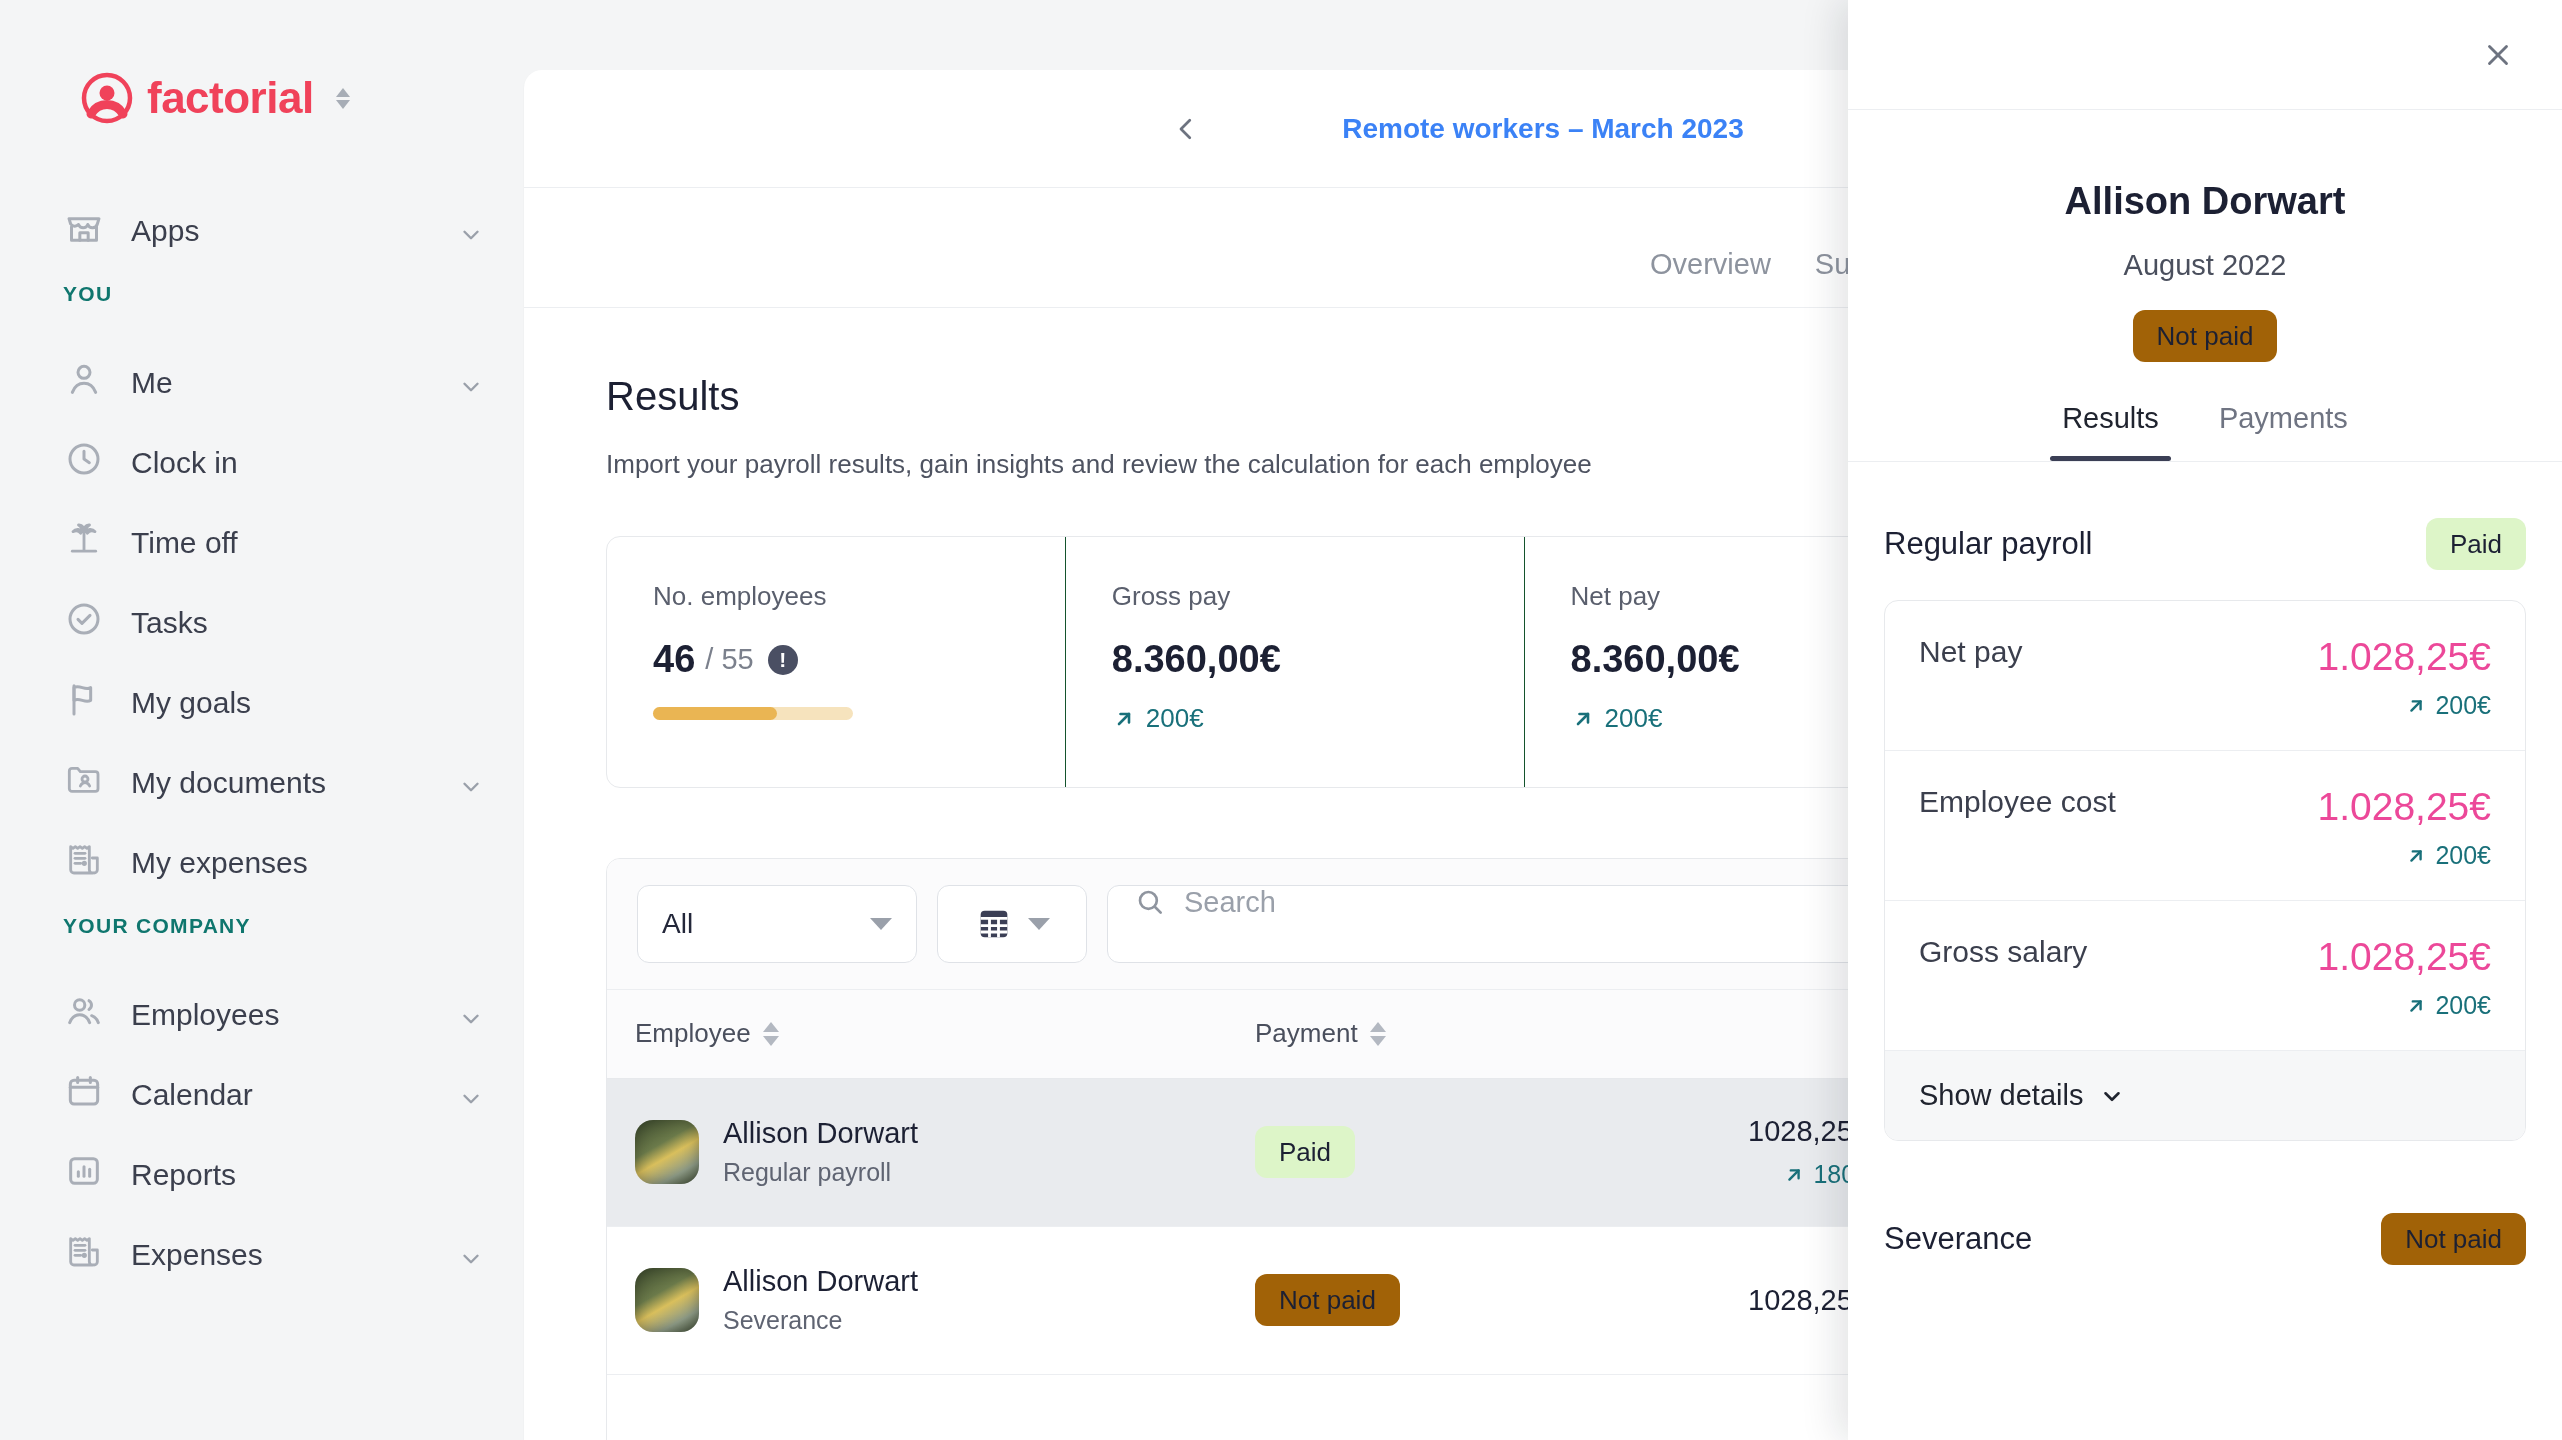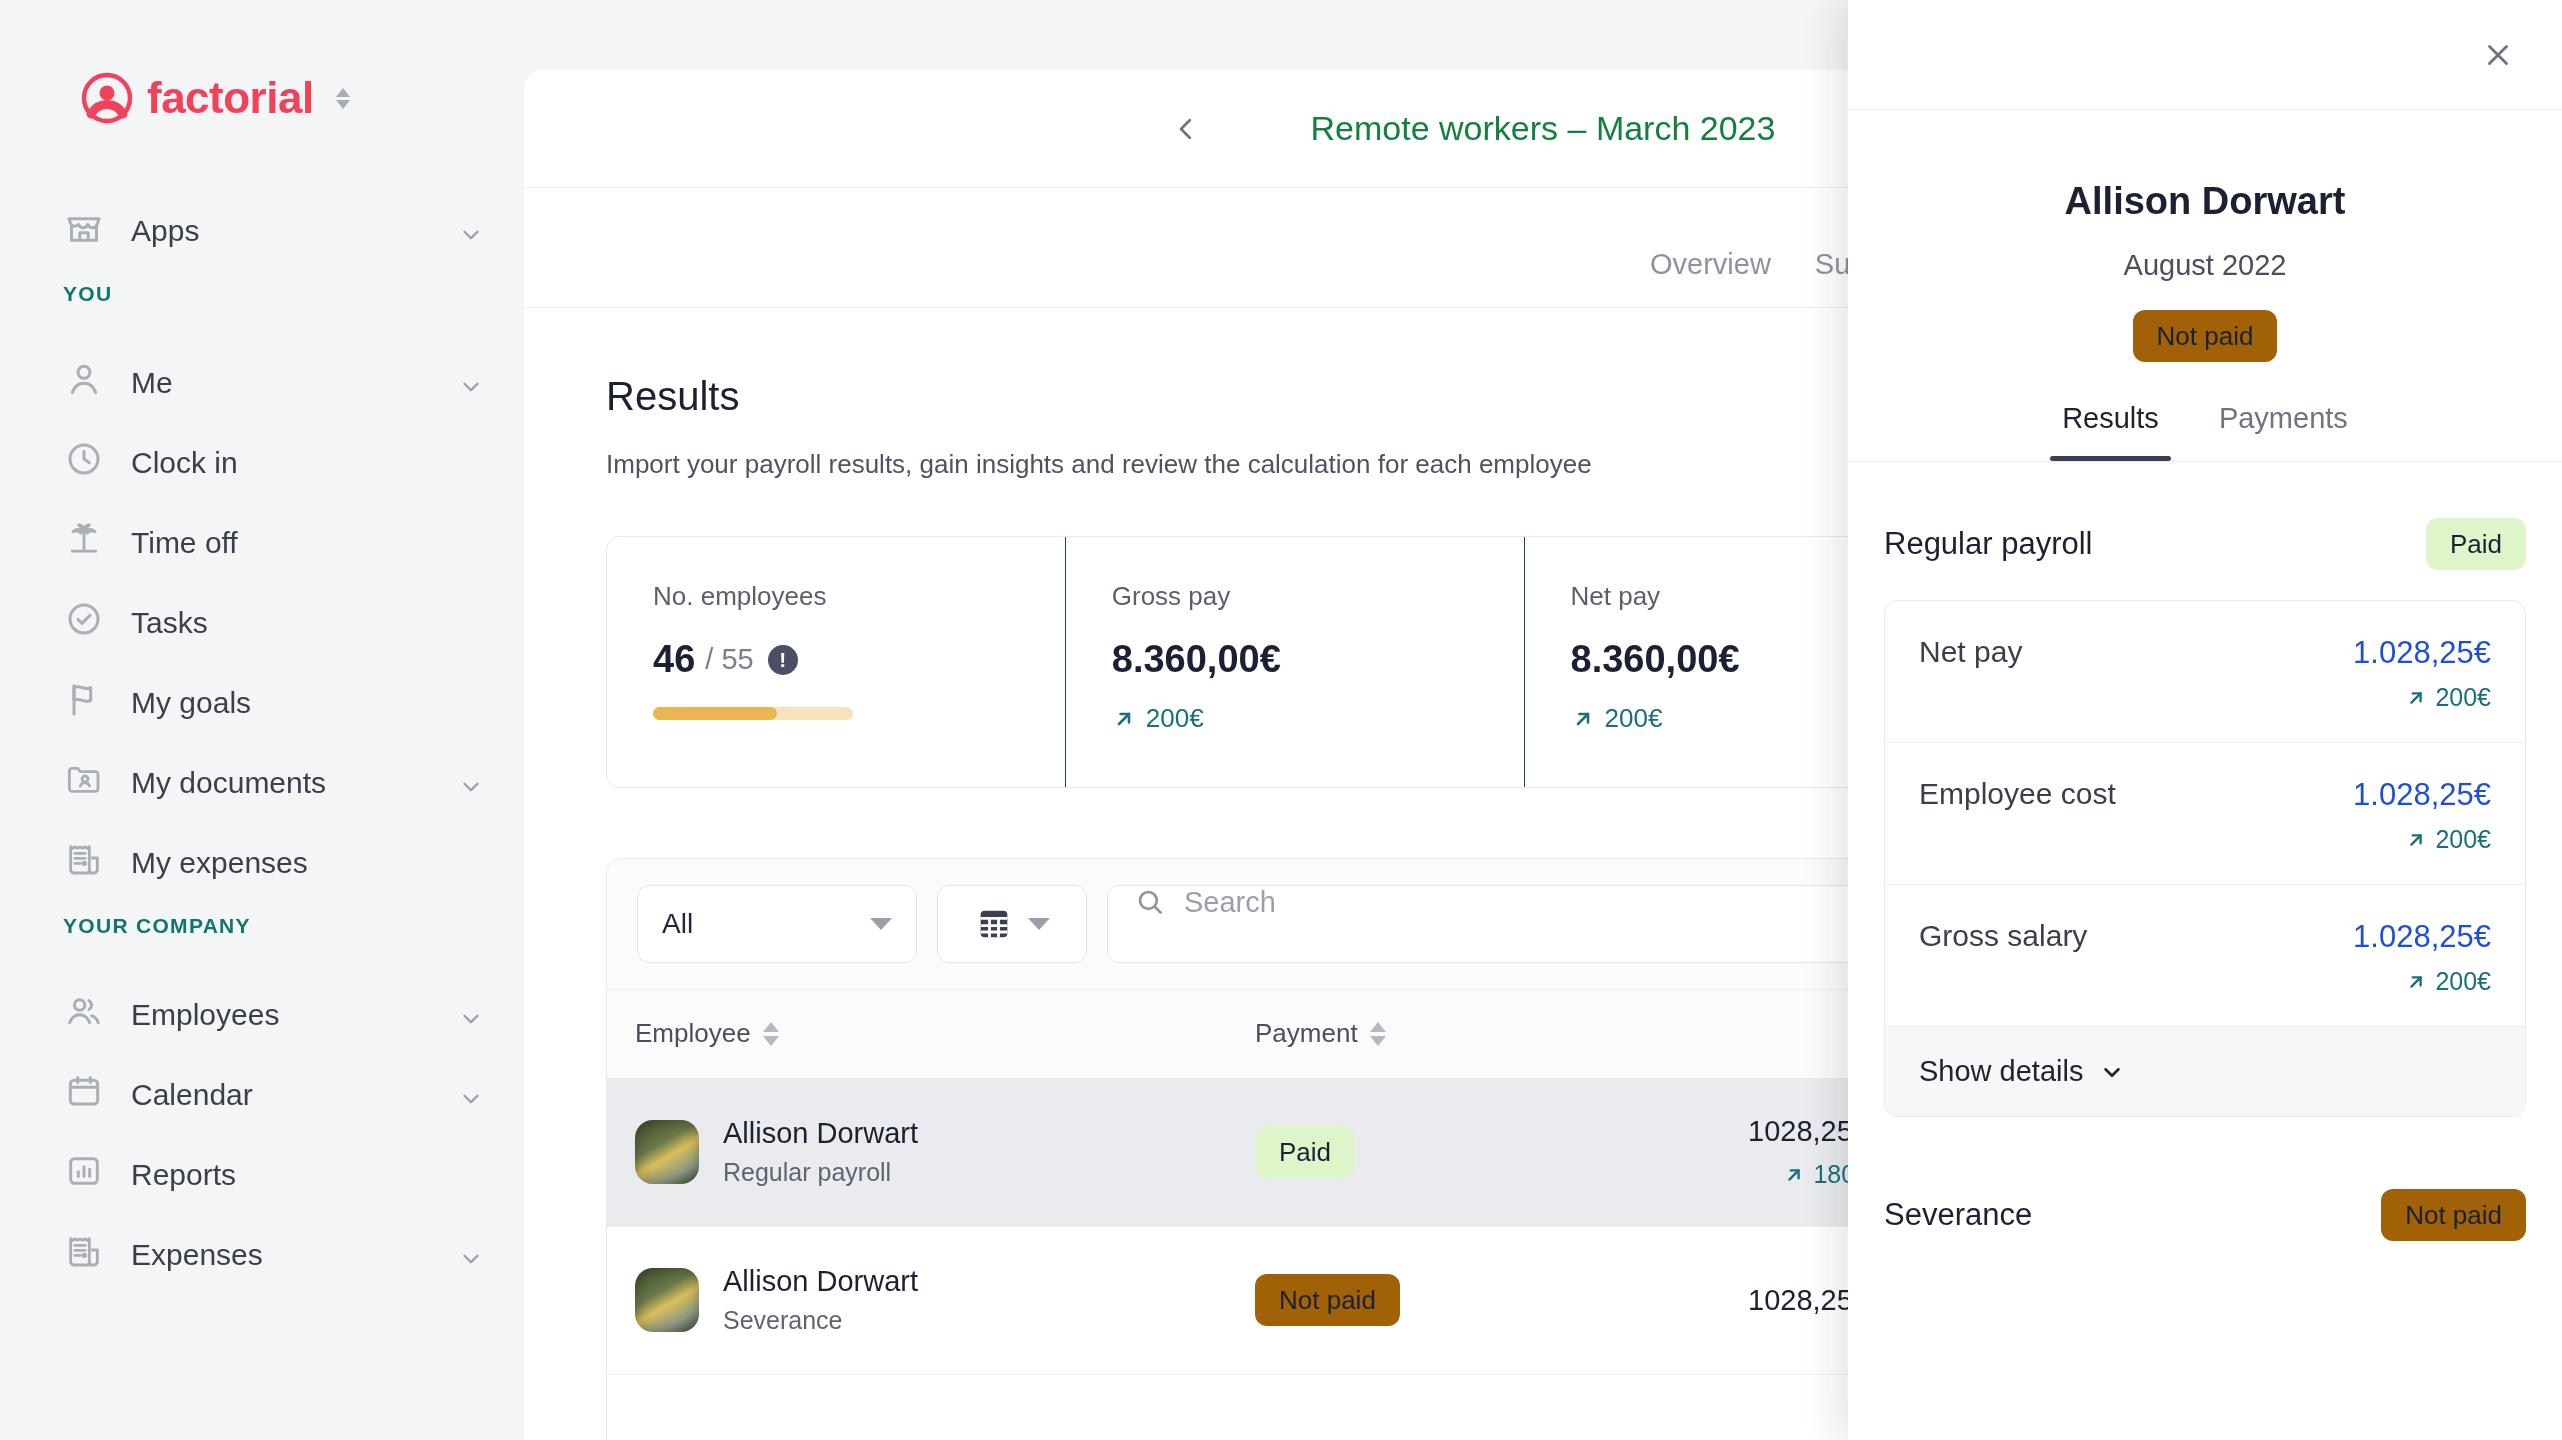--- a/index.html
+++ b/index.html
@@ -76,21 +76,21 @@
     height: 118px; display: flex; align-items: center;
     justify-content: center; position: relative;
     border-bottom: 1px solid #eceef1;
   }
   .back-btn {
     position: absolute; left: 640px; top: 50%; transform: translateY(-50%);
     width: 44px; height: 44px; display: flex; align-items: center; justify-content: center;
     color: #6d7380; cursor: pointer;
   }
   .back-btn svg { width: 30px; height: 30px; }
-  .page-title { font-size: 34px; color: #15803d; font-weight: 400; }
+  .page-title { font-size: 28px; color: #3b82f6; font-weight: 700; }
 
   .tabs {
     display: flex; align-items: flex-end; gap: 0;
     height: 120px; padding-left: 1104px;
     border-bottom: 1px solid #eceef1;
   }
   .tab {
     font-size: 29px; color: #8d939e; padding: 0 22px 26px 22px;
     cursor: pointer; white-space: nowrap; position: relative;
   }
@@ -241,21 +241,21 @@
     padding: 56px 0 30px 0;
   }
   .d-sec-title { font-size: 31px; color: #1c2033; }
   .d-card { border: 1px solid #e7e9ec; border-radius: 14px; overflow: hidden; }
   .d-row {
     display: flex; align-items: flex-start; justify-content: space-between;
     padding: 34px 34px 30px 34px; border-bottom: 1px solid #eceef1;
   }
   .d-row-label { font-size: 30px; color: #3b3f4d; }
   .d-row-right { text-align: right; }
-  .d-row-val { font-size: 31px; color: #1d4ed8; }
+  .d-row-val { font-size: 39px; color: #ec4899; }
   .d-row-delta { font-size: 25px; color: #19707a; margin-top: 12px; display:flex; align-items:center; justify-content:flex-end; gap: 8px; }
   .d-row-delta svg { width: 22px; height: 22px; }
   .d-foot {
     background: #f6f7f8; padding: 28px 34px;
     display: flex; align-items: center; gap: 16px; cursor: pointer;
   }
   .d-foot span { font-size: 29px; color: #20242f; }
   .d-foot svg { width: 26px; height: 26px; color: #20242f; }
   .d-sec-head.bottom { padding-top: 72px; }
 </style>

